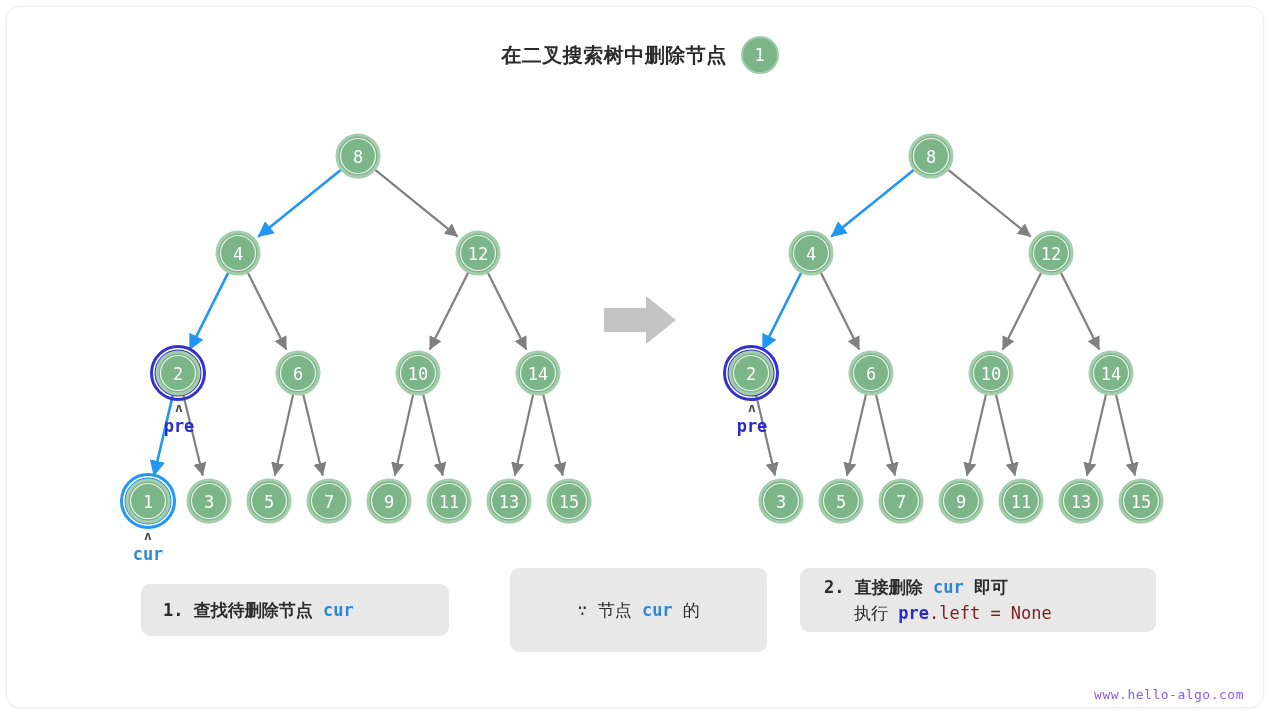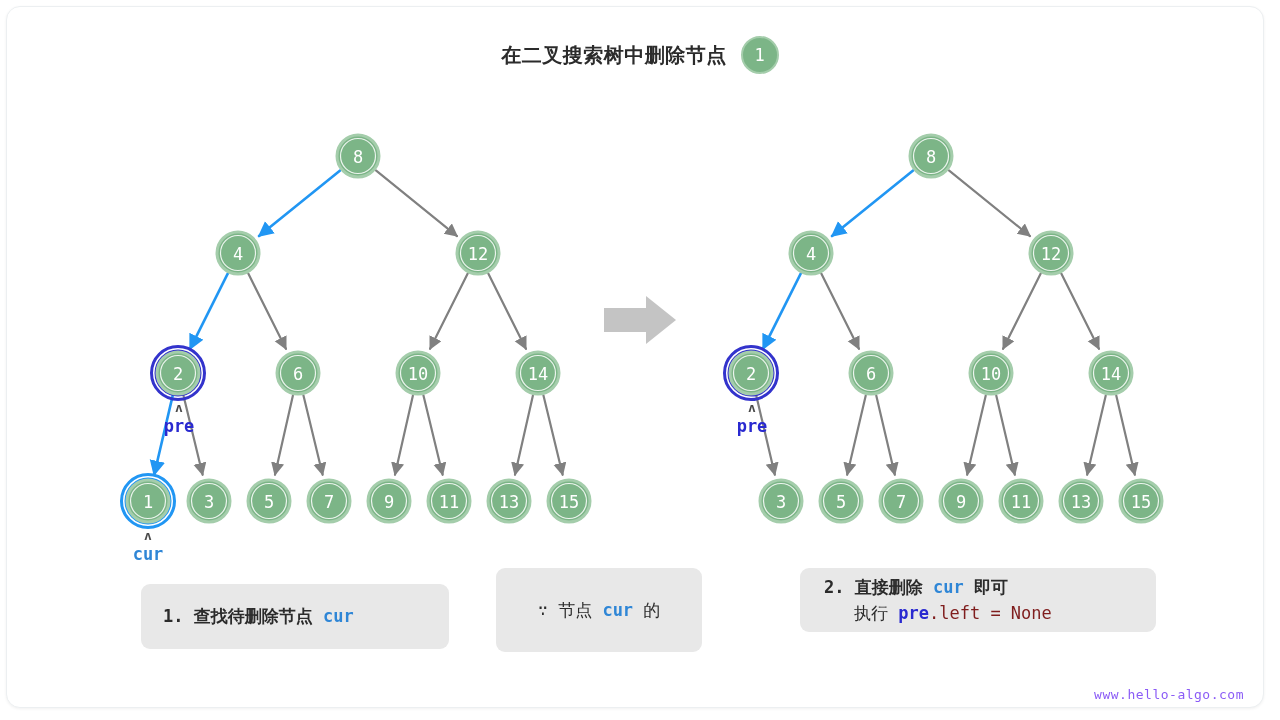--- a/index.html
+++ b/index.html
@@ -270,29 +270,29 @@
           <text x="752" y="412" class="caret">ʌ</text>
           <text x="752" y="432" class="ptrlabel" fill="#2a2ad0">pre</text>
         </g>
       </g>
 
     <g>
       <path d="M604,308 L646,308 L646,296 L676,320 L646,344 L646,332 L604,332 Z" fill="#c4c4c4"></path>
     </g>
   </svg>
 
-  <div class="cap" style="left:141px;top:584px;width:308px;height:65px;padding:0 22px;">
+  <div class="cap" style="left:141px;top:584px;width:308px;height:52px;padding:0 22px;">
     <div>
       <b>1.</b>
       <b>查找待删除节点</b>
       <span class="blue">cur</span>
     </div>
   </div>
 
-  <div class="cap" style="left:496px;top:568px;width:206px;height:84px;padding:0 20px;text-align:center;">
+  <div class="cap" style="left:510px;top:568px;width:257px;height:84px;padding:0 20px;text-align:center;">
     <div>
       <span>∵</span>
       <span>节点</span>
       <span class="blue">cur</span>
       <span>的</span>
     </div>
   </div>
 
   <div class="cap" style="left:800px;top:568px;width:356px;height:64px;padding:0 24px;">
     <div>

